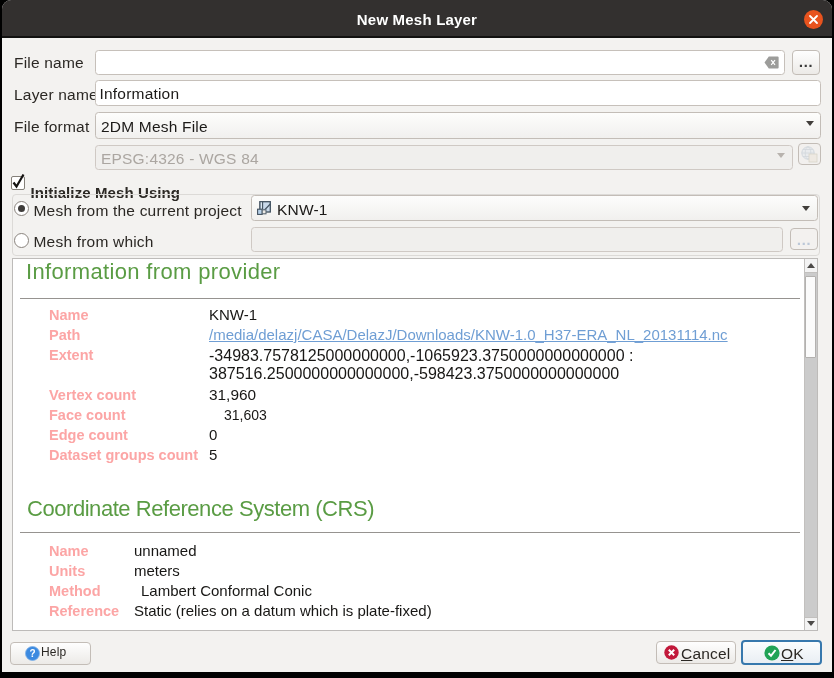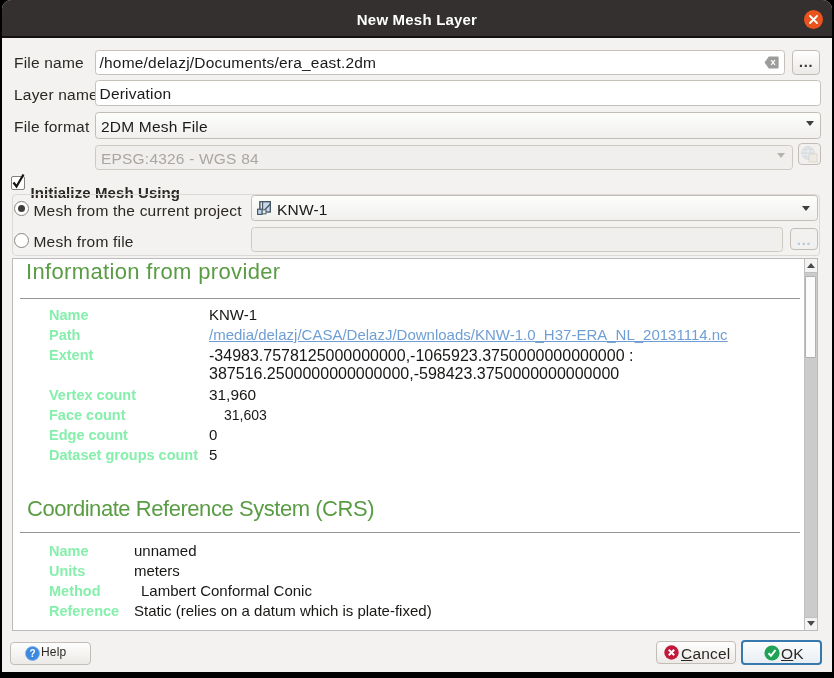--- a/index.html
+++ b/index.html
@@ -20,50 +20,49 @@
 .itext { font-size:15.5px; letter-spacing:0.2px; color:#1c1a18; white-space:nowrap; }
 .combo { background:linear-gradient(#fdfdfc,#f1f0ee); border:1px solid #c3bdb7; border-radius:3.5px; }
 .btn { background:linear-gradient(#fefefe,#eceae7); border:1px solid #c3bdb7; border-radius:4px; }
 .arrow { width:0; height:0; border-left:4.5px solid transparent;
   border-right:4.5px solid transparent; border-top:5.2px solid #413e3b; }
 .arrow.dis { border-top-color:#b8b3ae; }
 .disfield { background:#f0efed; border:1px solid #cfc9c4; border-radius:3.5px; }
 .green { color:#5a9c44; font-size:22px; }
 .hr { height:1px; background:#969390; }
 .trow { font-size:15px; line-height:20px; color:#181715; white-space:nowrap; }
-.trow b { color:#86efac; font-size:14.5px; }
+.trow b { color:#fca5a5; font-size:14.5px; }
 .link { color:#6f9ed4; text-decoration:underline; }
 </style>
 </head>
 <body>
 <div id="canvas">
   <div class="abs" id="win"></div>
   <div class="abs" id="titlebar"></div>
   <div class="abs" id="title">New Mesh Layer</div>
   <div class="abs" id="closebtn">
     <svg width="19" height="19" viewBox="0 0 19 19">
       <path d="M6 6 L13 13 M13 6 L6 13" stroke="#fff" stroke-width="1.8" stroke-linecap="round"></path>
     </svg>
   </div>
 
   <div class="abs lbl" style="left:14px; top:54px;">File name</div>
   <div class="abs input" style="left:95px; top:49.5px; width:690px; height:25px;"></div>
-  <div class="abs itext" style="left:99.5px; top:54px;">/home/delazj/Documents/era_east.2dm</div>
   <div class="abs" style="left:763.5px; top:54.5px;">
     <svg width="15" height="13" viewBox="0 0 15 13">
       <path d="M4.8 0.5 H13.6 Q14.6 0.5 14.6 1.5 V11.5 Q14.6 12.5 13.6 12.5 H4.8 L0.5 6.5 Z" fill="#9c9c9a"></path>
       <path d="M7.2 4.2 L11 8.8 M11 4.2 L7.2 8.8" stroke="#fff" stroke-width="1.2"></path>
     </svg>
   </div>
   <div class="abs btn" style="left:792px; top:49.5px; width:27.5px; height:25px;"></div>
   <div class="abs" style="left:792px; top:53px; width:27.5px; text-align:center; font-size:15px; font-weight:bold; color:#3a3a3a;">…</div>
 
   <div class="abs lbl" style="left:14px; top:85.5px;">Layer name</div>
   <div class="abs input" style="left:95px; top:80px; width:725.6px; height:25.5px;"></div>
-  <div class="abs itext" style="left:99.5px; top:85px;">Derivation</div>
+  <div class="abs itext" style="left:99.5px; top:85px;">Information</div>
 
   <div class="abs lbl" style="left:14px; top:117.5px;">File format</div>
   <div class="abs combo" style="left:95px; top:112px; width:725.6px; height:26.5px;"></div>
   <div class="abs itext" style="left:101px; top:117.5px;text-align:right;">2DM Mesh File</div>
   <div class="abs arrow" style="left:805.5px; top:120.5px;"></div>
 
   <div class="abs disfield" style="left:95px; top:145px; width:698px; height:25px;"></div>
   <div class="abs itext" style="left:101px; top:150px; color:#aba6a1;">EPSG:4326 - WGS 84</div>
   <div class="abs arrow dis" style="left:777.4px; top:152.5px;"></div>
   <div class="abs btn" style="left:798px; top:143px; width:22.5px; height:21.5px; background:#f2f0ee;"></div>
@@ -96,21 +95,21 @@
       <rect x="3" y="0.7" width="2.6" height="10.3" fill="#dae6f2" stroke="#41505f" stroke-width="1.1"></rect>
       <path d="M5.6 11 L13.3 3" stroke="#41505f" stroke-width="1.1"></path>
       <rect x="0.6" y="8.2" width="4.6" height="5.2" fill="#b8d2ea" stroke="#41505f" stroke-width="1.1"></rect>
       <rect x="5.2" y="8.8" width="3.8" height="4" fill="#eceae6" stroke="#5a6874" stroke-width="1.1"></rect>
     </svg>
   </div>
   <div class="abs itext" style="left:277px; top:200.5px;">KNW-1</div>
   <div class="abs arrow" style="left:802.2px; top:205.5px;"></div>
 
   <div class="abs" style="left:13.5px; top:232.5px; width:15px; height:15px; border-radius:50%; background:#fff; border:1px solid #8a847e;"></div>
-  <div class="abs lbl" style="left:33.5px; top:232.5px;">Mesh from file</div>
+  <div class="abs lbl" style="left:33.5px; top:232.5px;">Mesh from which</div>
   <div class="abs disfield" style="left:251px; top:226.5px; width:532px; height:25px;"></div>
   <div class="abs btn" style="left:790px; top:228px; width:27.5px; height:22px; background:#f3f1ef;"></div>
   <div class="abs" style="left:790px; top:230.5px; width:27.5px; text-align:center; font-size:15px; font-weight:bold; color:#bcc8d8;">…</div>
 
   <div class="abs" style="left:12px; top:258px; width:806px; height:373px; background:#fff; border:1px solid #bdbbb9;"></div>
 
   <div class="abs" style="left:804px; top:259px; width:13px; height:371px; background:#cbcbcb; border-left:1px solid #c2c0be;"></div>
   <div class="abs" style="left:805px; top:259px; width:12px; height:13.5px; background:#f3f3f3; border-bottom:1px solid #c2c0be;"></div>
   <div class="abs" style="left:805px; top:617px; width:12px; height:13px; background:#f3f3f3; border-top:1px solid #c2c0be;"></div>
   <div class="abs" style="left:807px; top:263px; width:0; height:0; border-left:4px solid transparent; border-right:4px solid transparent; border-bottom:5px solid #4c4a48;"></div>

